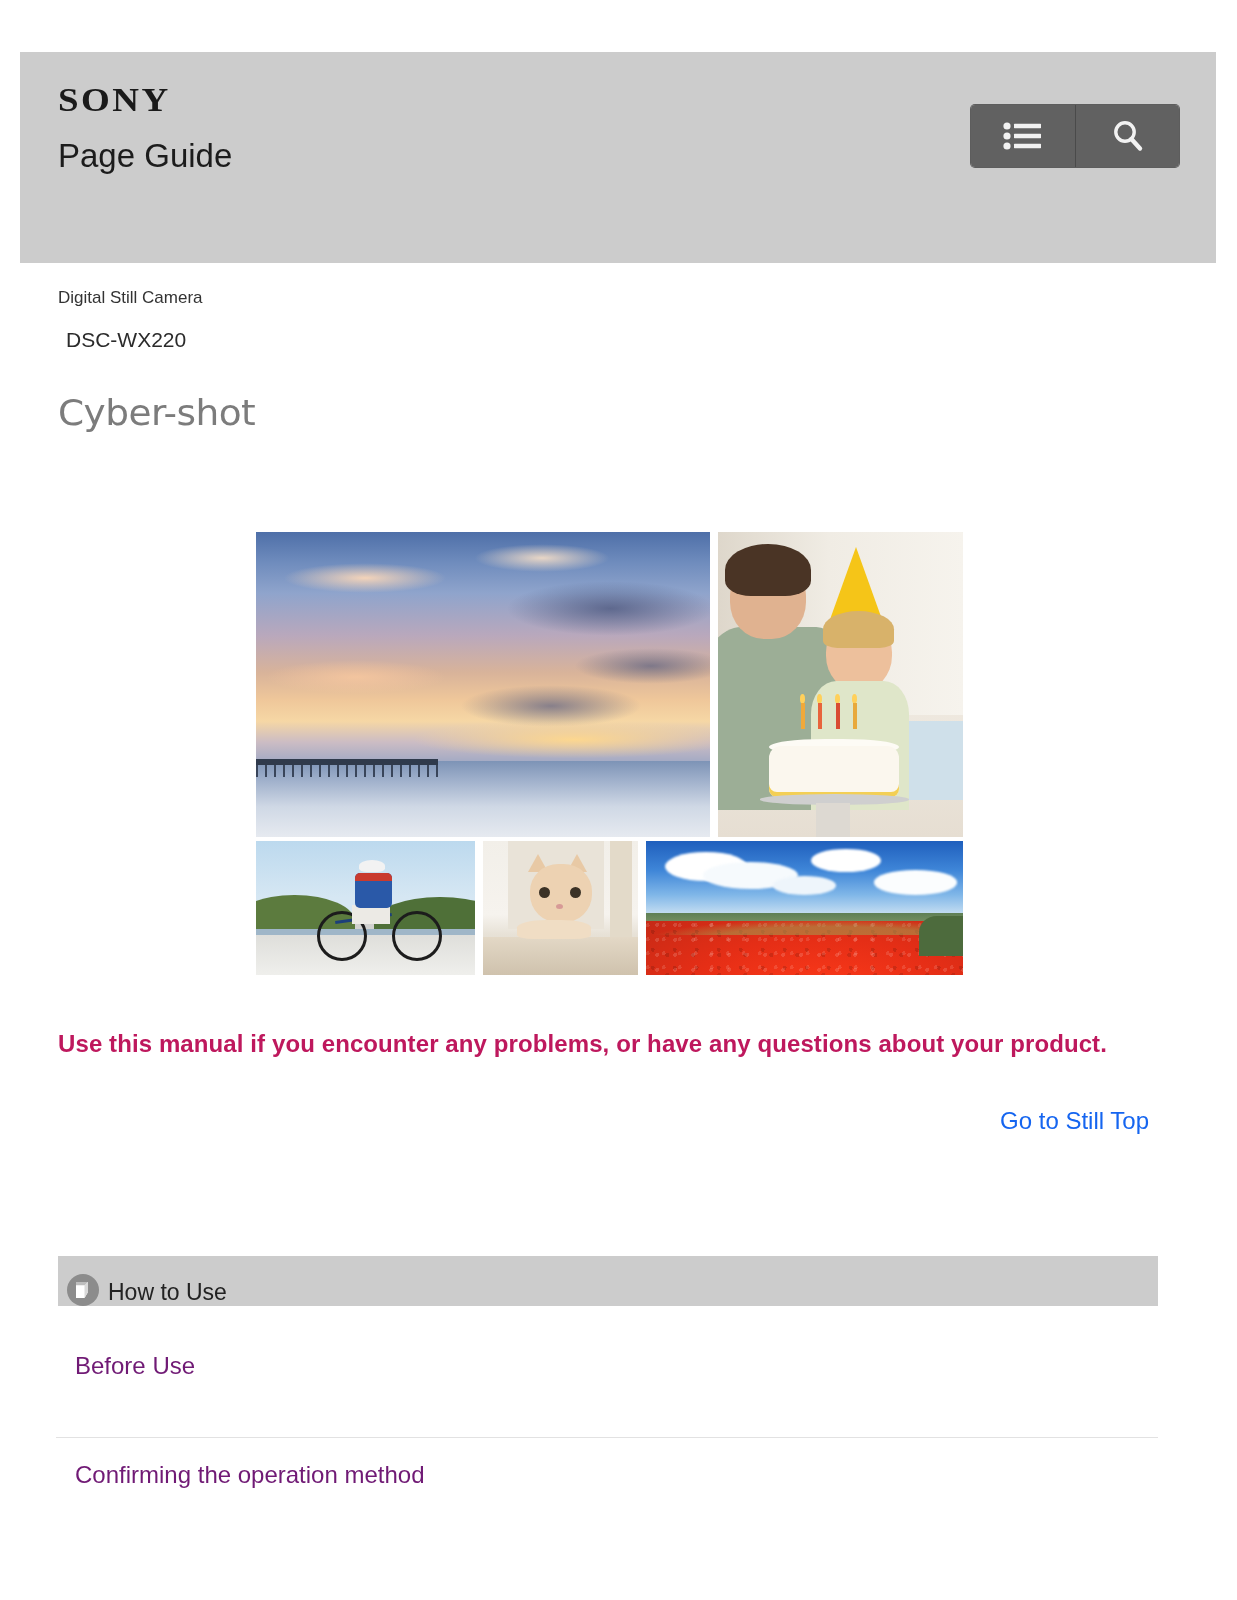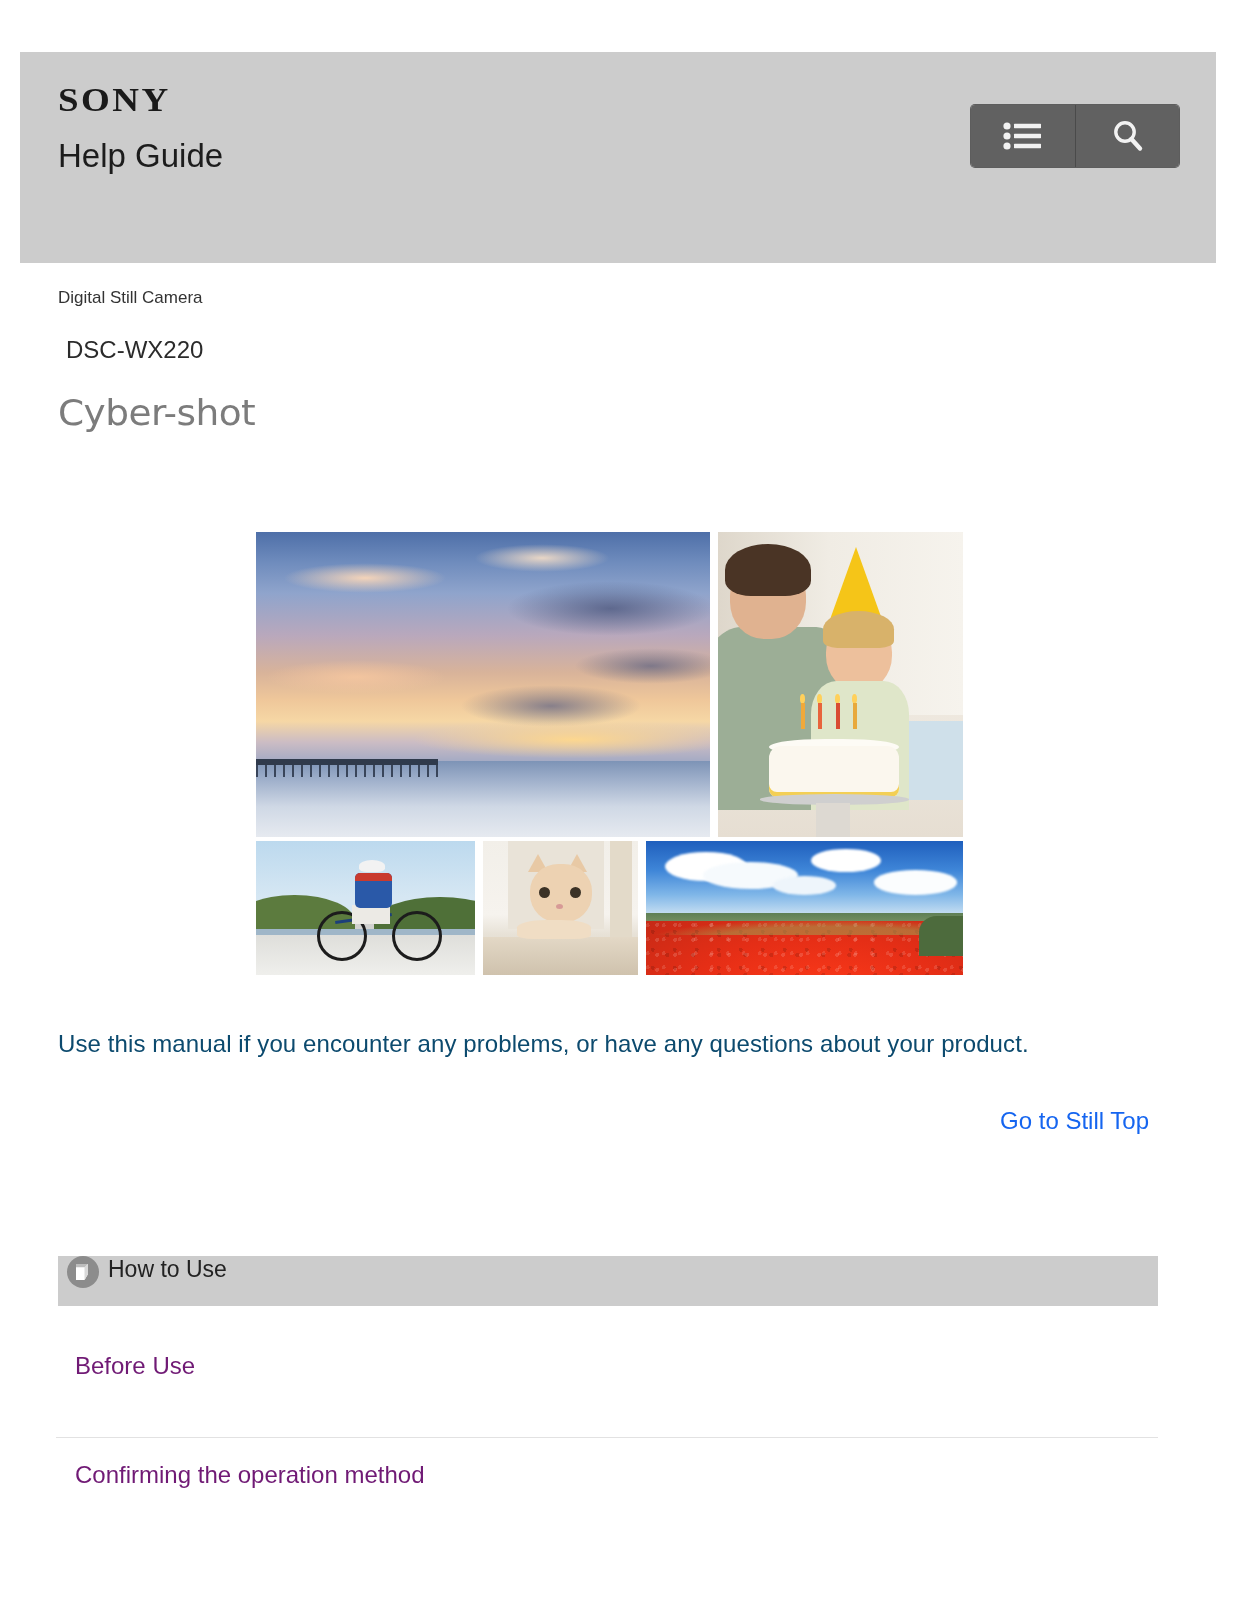--- a/index.html
+++ b/index.html
@@ -78,22 +78,22 @@
   .product-category {
     position: absolute;
     left: 58px;
     top: 288px;
     font-size: 17px;
     color: #333333;
   }
   .product-model {
     position: absolute;
     left: 66px;
-    top: 336px;
-    font-size: 24px;
+    top: 328px;
+    font-size: 21px;
     color: #2b2b2b;
   }
   .cybershot-logo {
     position: absolute;
     left: 58px;
     top: 392px;
     font-size: 36px;
     color: #7c7c7c;
     font-family: "DejaVu Sans", sans-serif;
     letter-spacing: -0.5px;
@@ -388,43 +388,44 @@
     position:absolute; right:0; top:56%; width:14%; height:30%;
     background:#4d6b3d; border-radius:40% 0 0 0;
   }
 
   
   .intro-text {
     position: absolute;
     left: 58px;
     top: 1030px;
     font-size: 24px;
-    color: #0c4a6e;
+    color: #be185d;
     letter-spacing: 0.1px;
+    font-weight: bold;
   }
   .page-top-link {
     position: absolute;
     right: 88px;
     top: 1107px;
     font-size: 24px;
     color: #1565f0;
     text-decoration: none;
     cursor: pointer;
   }
 
   
   .howto-bar {
     position: absolute;
     left: 58px;
     top: 1256px;
     width: 1100px;
     height: 50px;
     background: #cccccc;
     display: flex;
-    align-items: flex-start;
+    align-items: flex-end;
   }
   .howto-icon {
     width: 32px;
     height: 32px;
     margin-left: 9px;
     flex: 0 0 auto;
     display: block;
   }
   .howto-label {
     font-size: 23px;
@@ -452,21 +453,21 @@
   }
   .divider-1 { top: 1437px; }
 </style>
 </head>
 <body>
 
 <div class="header-band">
 
   <div class="sony-logo">SONY</div>
 
-  <div class="help-guide-title">Help Guide</div>
+  <div class="help-guide-title">Page Guide</div>
 
   <div class="header-buttons">
 
     <button class="hdr-btn">
       <span>
         <svg class="list-icon" viewBox="0 0 40 28" xmlns="http://www.w3.org/2000/svg">
           <circle cx="4" cy="4" r="3.6" fill="#f2f2f2"></circle>
           <rect x="11" y="1.8" width="27" height="4.4" rx="0.6" fill="#f2f2f2"></rect>
           <circle cx="4" cy="14" r="3.6" fill="#f2f2f2"></circle>
           <rect x="11" y="11.8" width="27" height="4.4" rx="0.6" fill="#f2f2f2"></rect>

